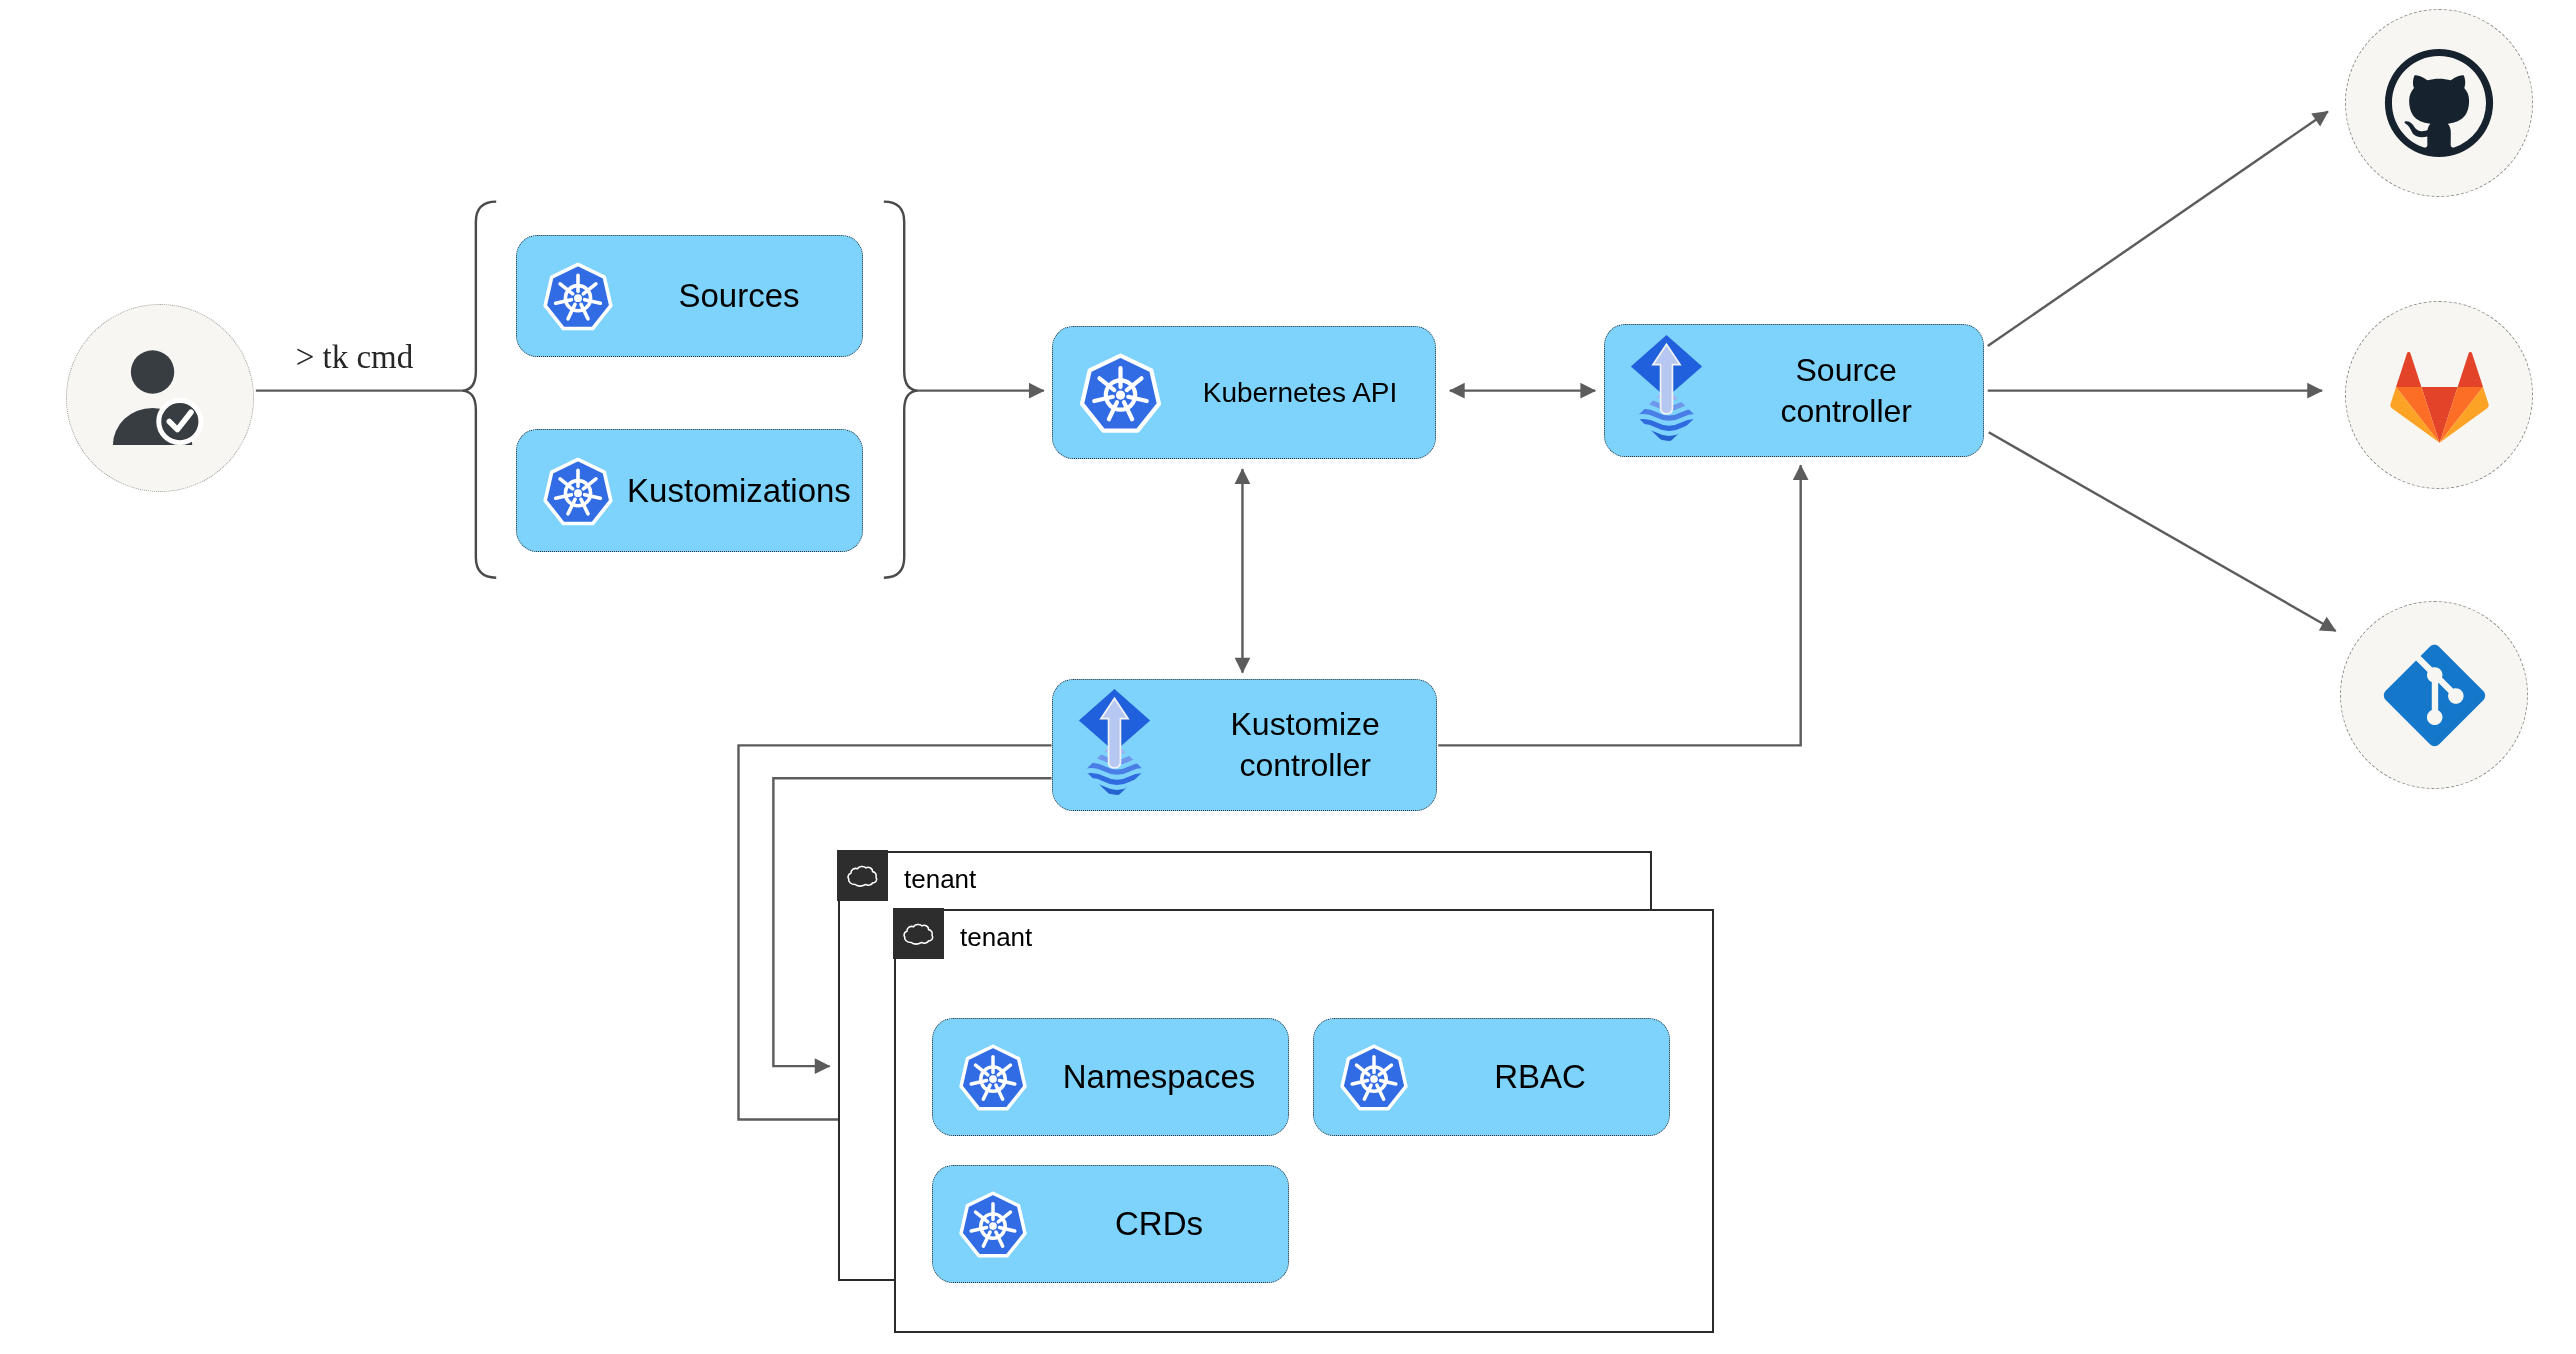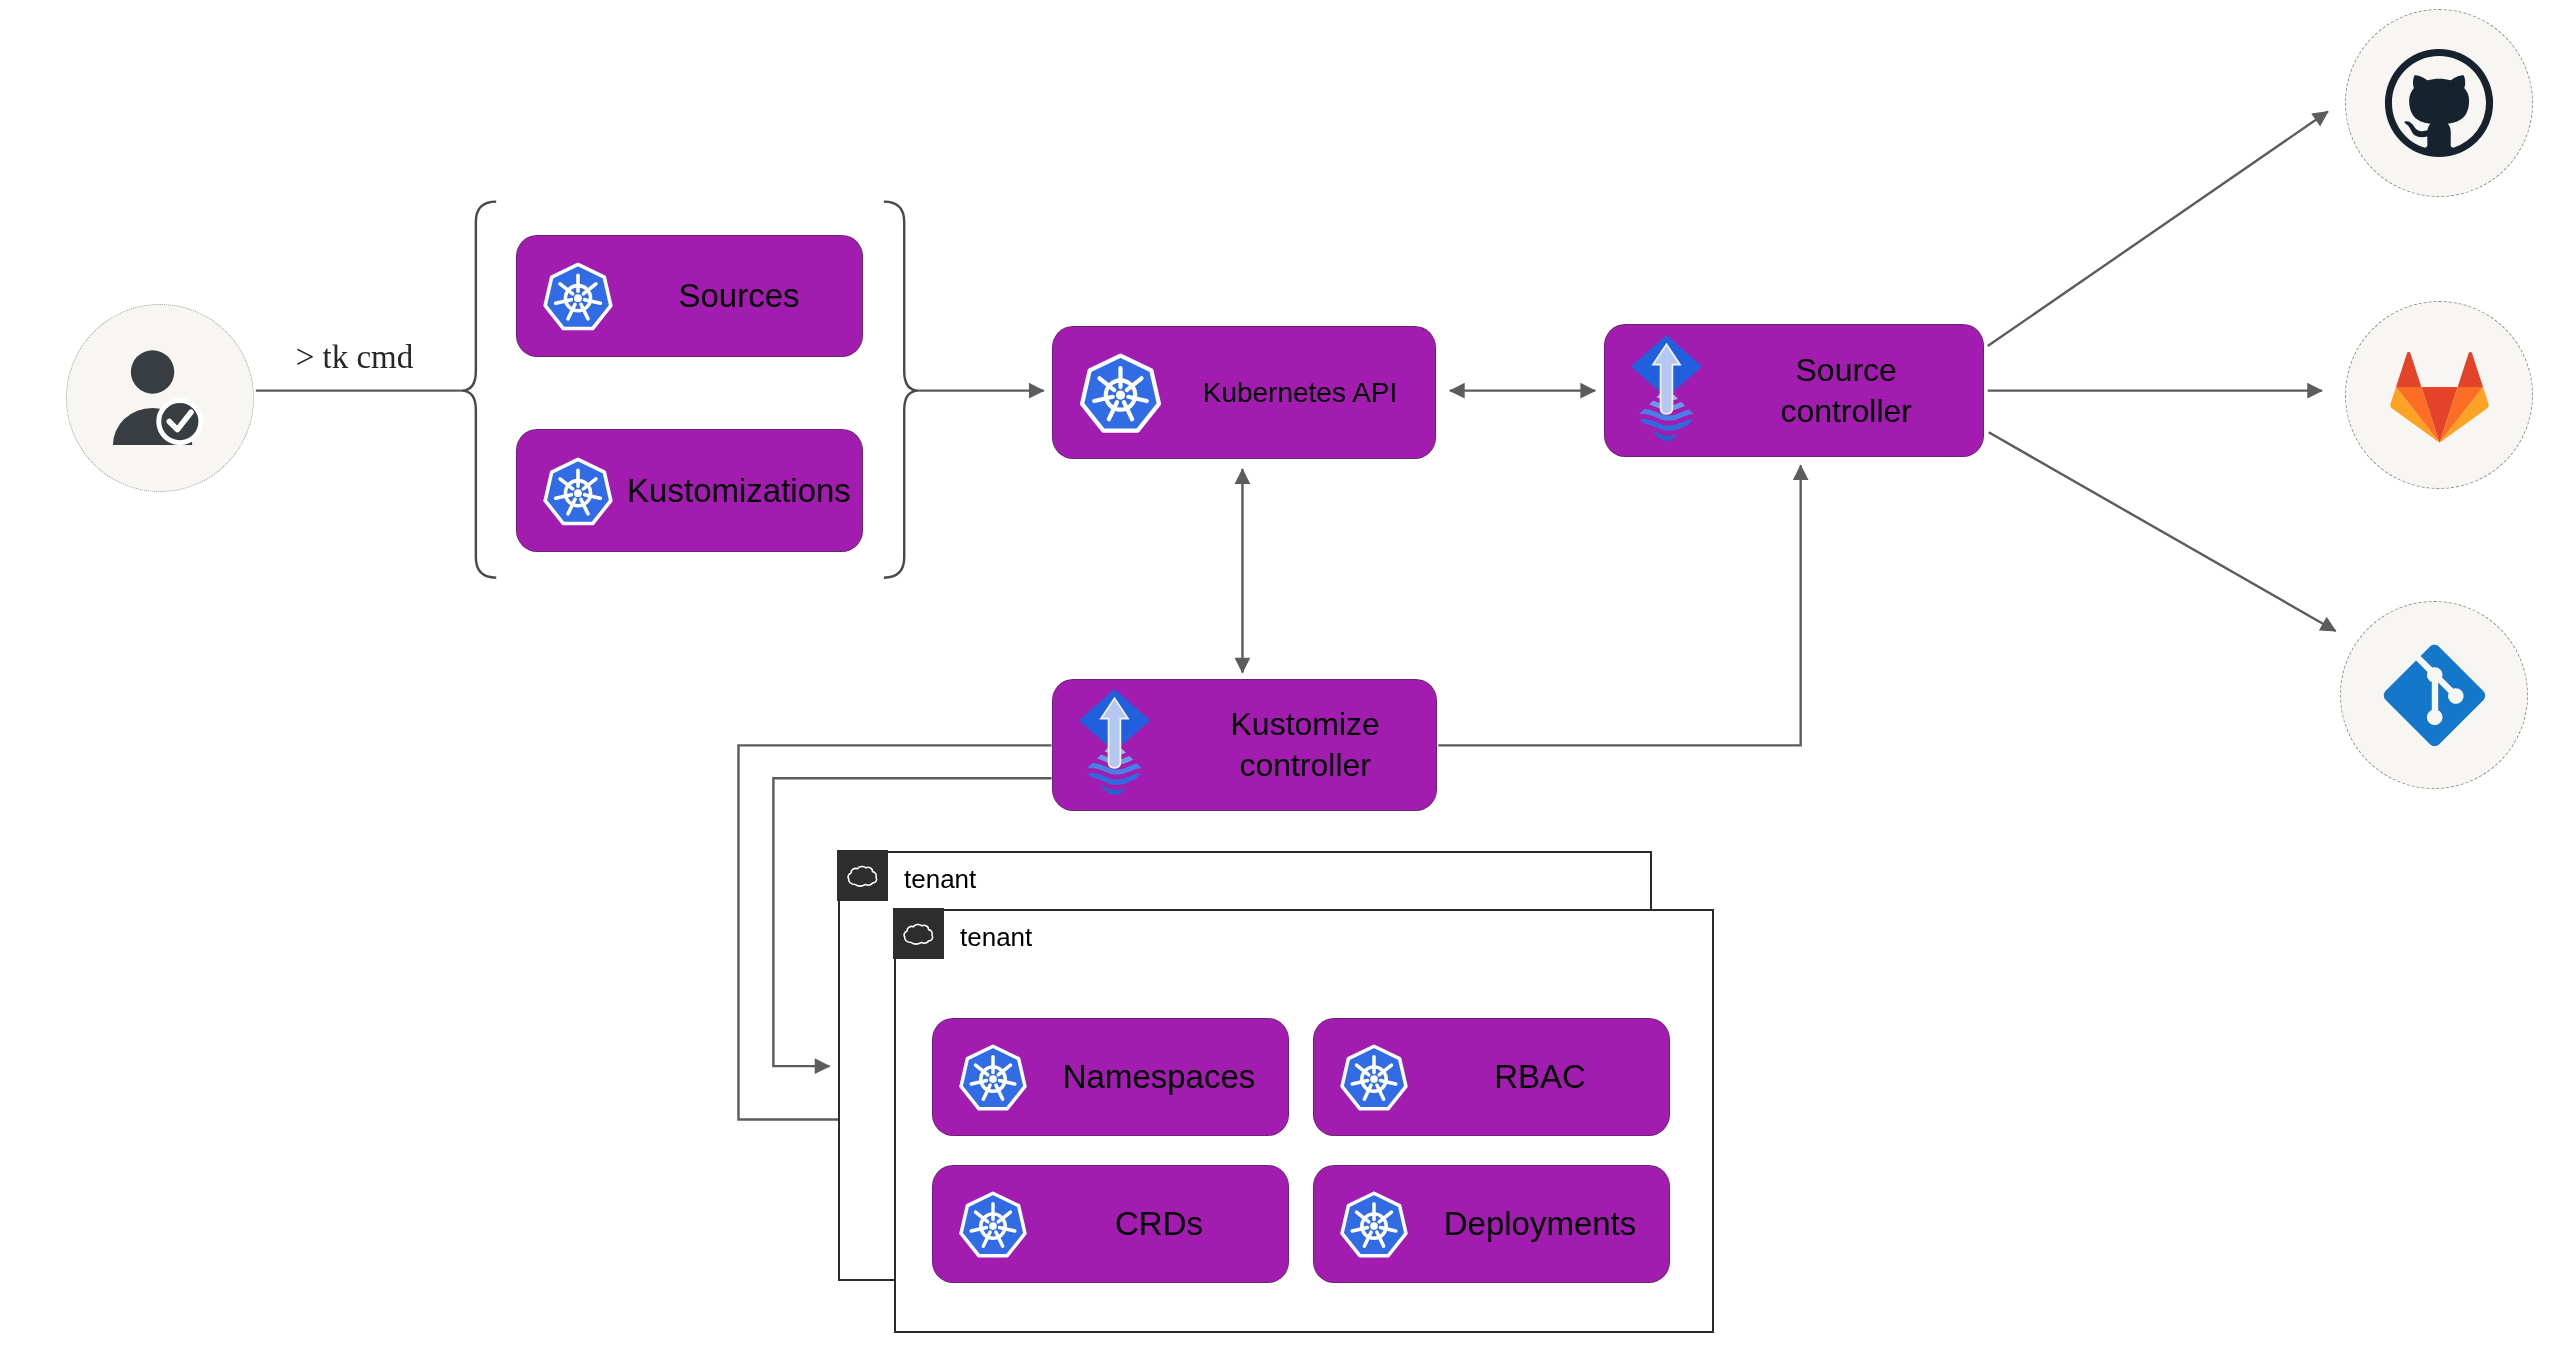--- a/index.html
+++ b/index.html
@@ -5,21 +5,21 @@
   html,body { margin:0; padding:0; background:#ffffff; }
   #canvas {
     position:relative; width:2576px; height:1355px; background:#ffffff;
     font-family:"Liberation Sans", sans-serif; overflow:hidden; color:#000;
   }
   svg.layer { position:absolute; left:0; top:0; width:2576px; height:1355px; }
 
   
   .node {
     position:absolute; box-sizing:border-box; display:flex; align-items:center;
-    background:#a21caf; border:1.9px dotted #2e2e2e; border-radius:21.3px;
+    background:#7dd3fc; border:1.9px dotted #2e2e2e; border-radius:21.3px;
   }
   .node .icon { flex:0 0 auto; display:flex; align-items:center; justify-content:center; margin-left:23px; }
   .node .label { flex:1 1 auto; text-align:center; font-size:33px; line-height:1.2; color:#000; }
   .node.ctrl .label span { display:inline-block; width:194px; font-size:32px; line-height:1.28; }
 
   
   .big-circle {
     position:absolute; width:188px; height:188px; border-radius:50%;
     box-sizing:border-box; background:#f8f6f2;
     display:flex; align-items:center; justify-content:center;
@@ -230,28 +230,20 @@
         <span class="label">RBAC</span>
       </div>
       <div class="node">
         <span class="icon">
           <svg width="74" height="74" viewBox="0 0 76 76">
               <use href="#sym-k8s"></use>
             </svg>
           </span>
         <span class="label">CRDs</span>
       </div>
-      <div class="node">
-        <span class="icon">
-          <svg width="74" height="74" viewBox="0 0 76 76">
-              <use href="#sym-k8s"></use>
-            </svg>
-          </span>
-        <span class="label">Deployments</span>
-      </div>
     </div>
   </div>
 
   <div class="big-circle dashed" style="left:2345px; top:8.7px;">
     <svg width="114" height="114" viewBox="0 0 118 118">
         <use href="#sym-github"></use>
       </svg>
   </div>
   <div class="big-circle dashed" style="left:2345px; top:301px;">
     <svg width="99" height="95" viewBox="0 0 102 98">

